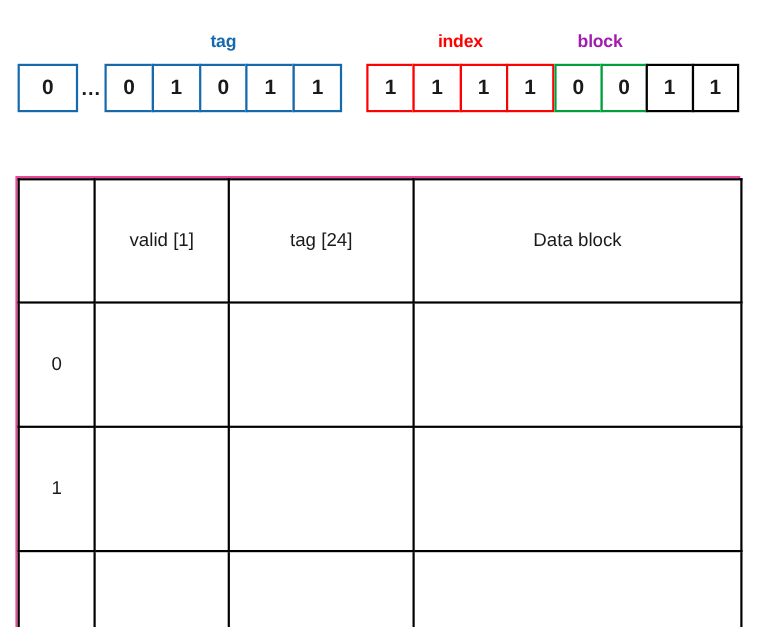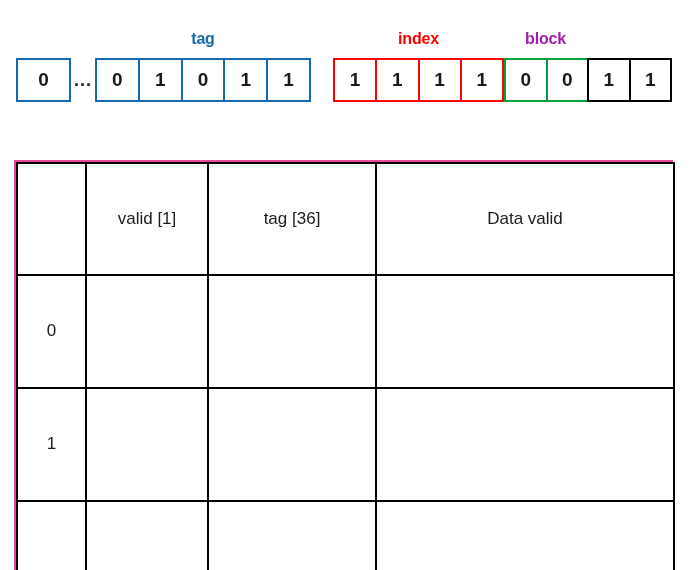--- a/index.html
+++ b/index.html
@@ -195,22 +195,22 @@
   </div>
 
 </div>
 
 <div id="cache-table">
   <table>
     <tbody>
         <tr class="hdr-row">
       <td class="col-idx"></td>
       <td class="col-valid">valid [1]</td>
-      <td class="col-tag">tag [36]</td>
-      <td class="col-data">Data valid</td>
+      <td class="col-tag">tag [24]</td>
+      <td class="col-data">Data block</td>
     </tr>
 
     <tr class="body-row">
       <td class="col-idx">0</td>
       <td class="col-valid"></td>
       <td class="col-tag"></td>
       <td class="col-data"></td>
     </tr>
 
     <tr class="body-row">

